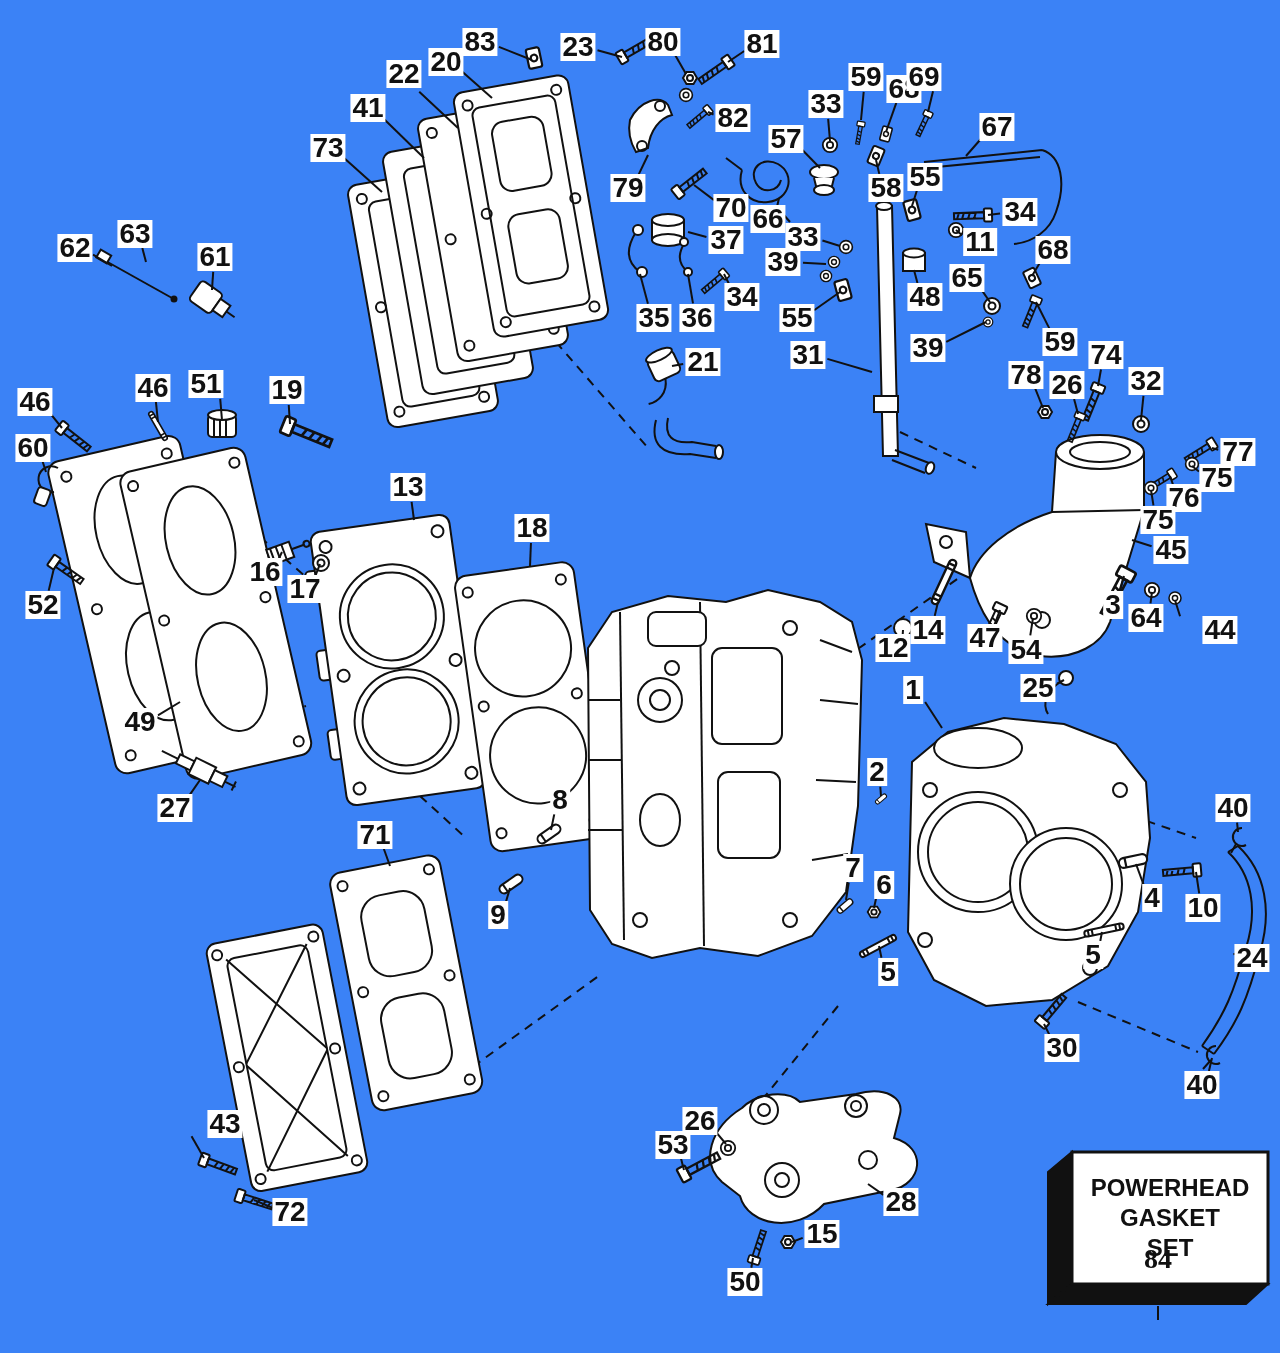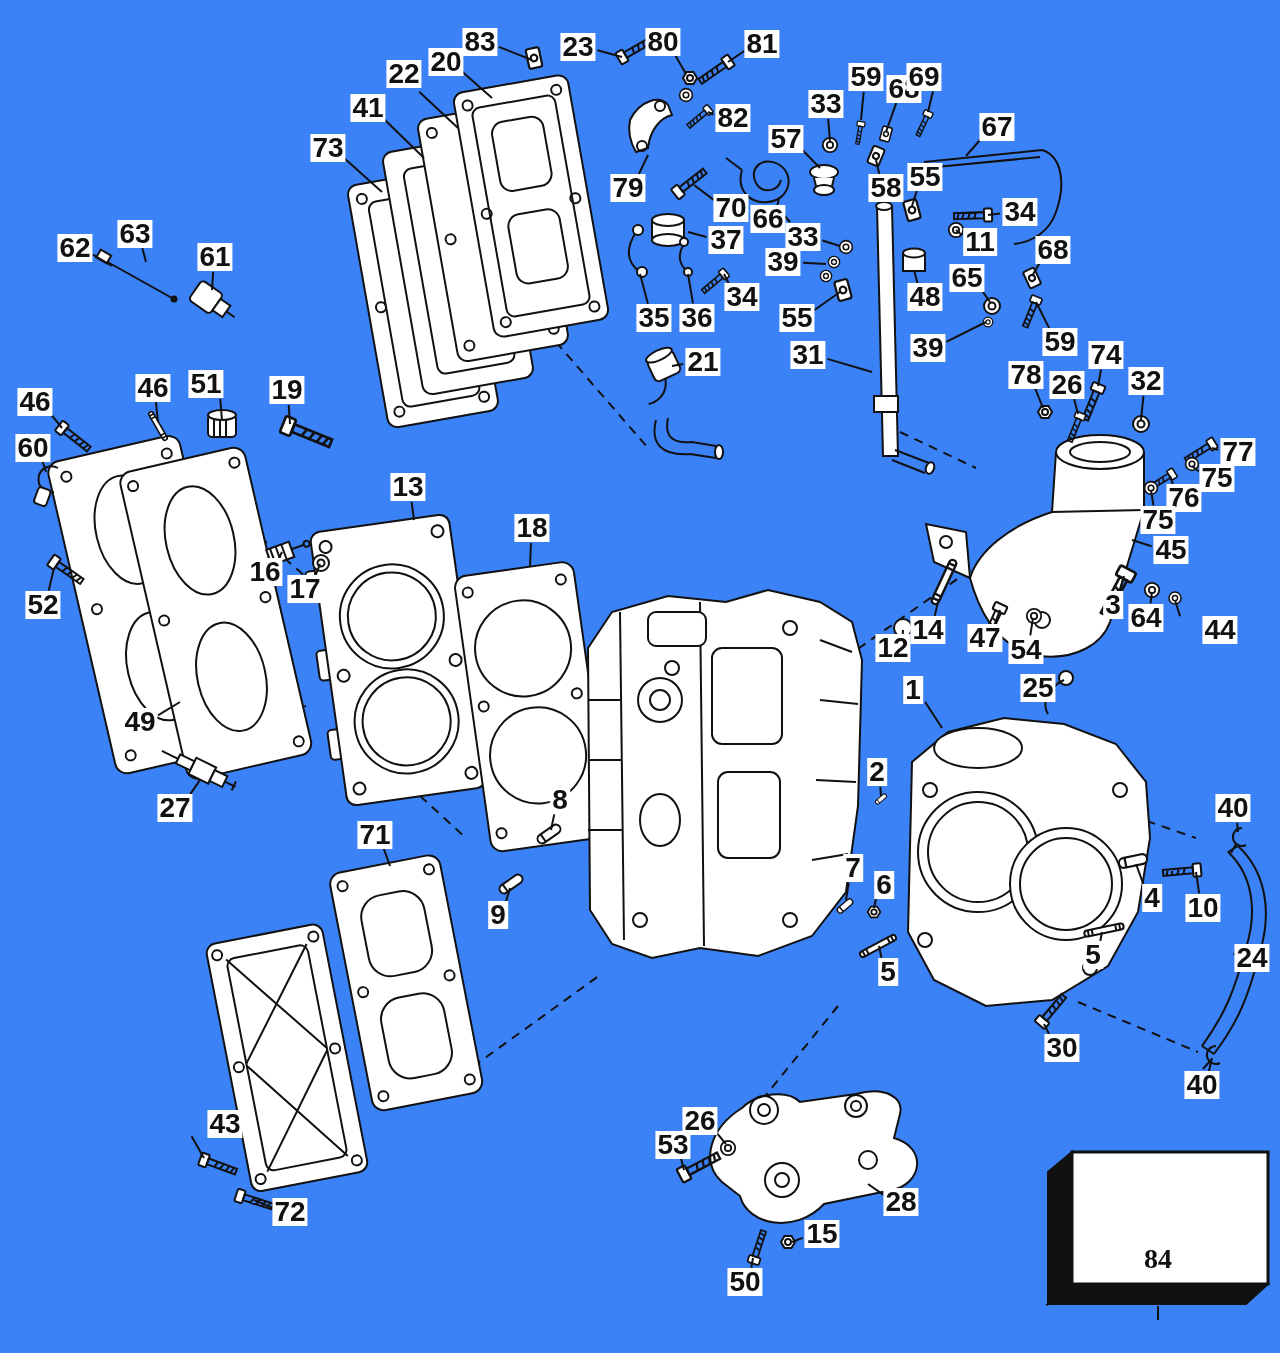--- a/index.html
+++ b/index.html
@@ -575,14 +575,19 @@
       <div class="callout" style="left: 180px; top: 1124px; margin-left: 45px;">43</div>
       <div class="callout" style="left: 290px; top: 1212px;">72</div>
       <div class="callout" style="left: 700px; top: 1121px;">26</div>
       <div class="callout" style="left: 673px; top: 1145px;">53</div>
       <div class="callout" style="left: 901px; top: 1202px;">28</div>
       <div class="callout" style="left: 822px; top: 1234px;">15</div>
       <div class="callout" style="left: 745px; top: 1282px;">50</div>
       <div class="callout" style="left: 1158px; top: 1259px; font-family: Liberation Serif, serif;">84</div>
     </div>
 
-
+<div class="gasket-text">
+  <div>POWERHEAD</div>
+  <div>GASKET</div>
+  <div>SET</div>
 </div>
 
+</div>
+
 </body></html>

